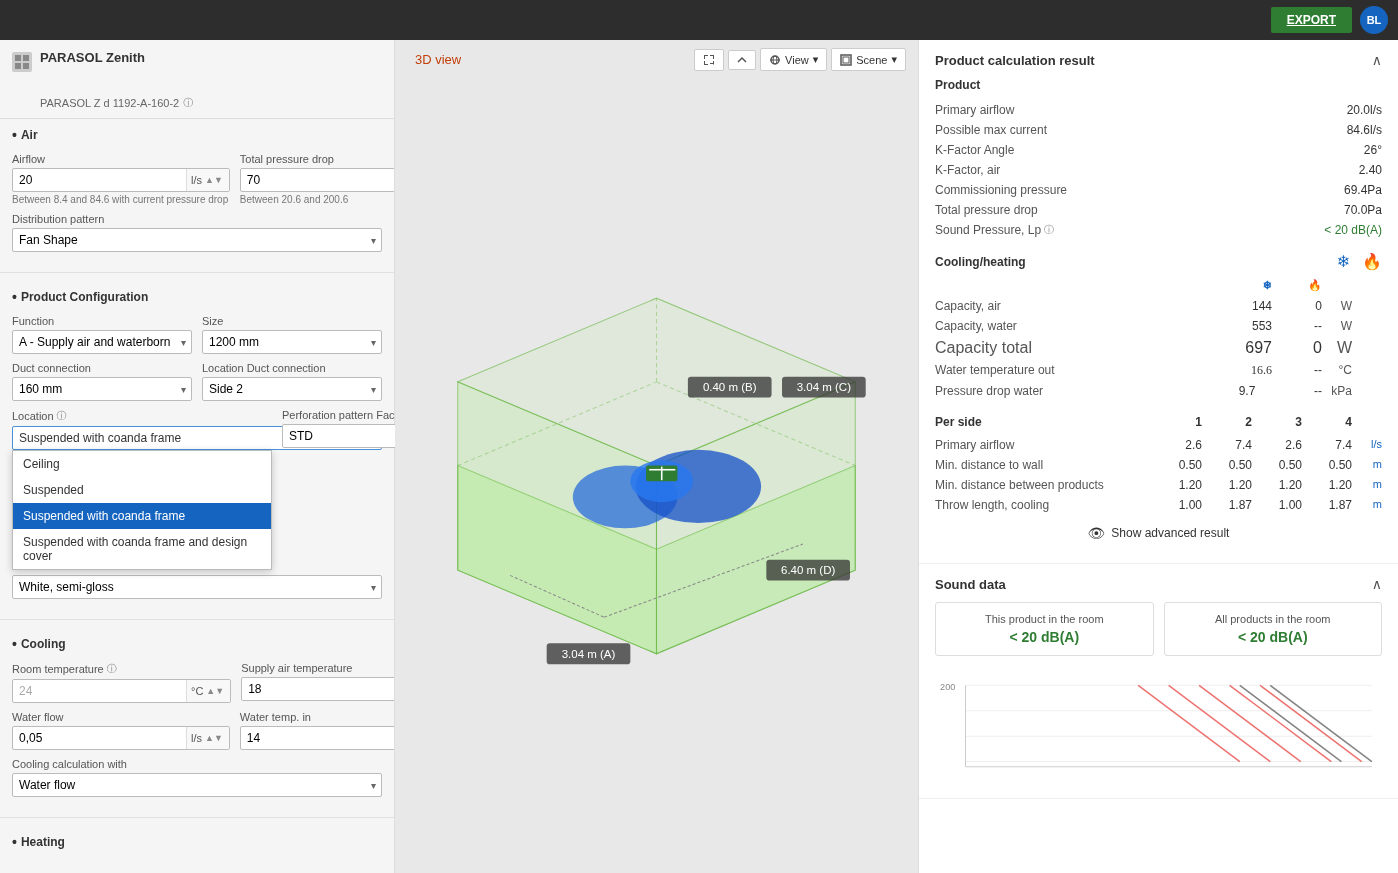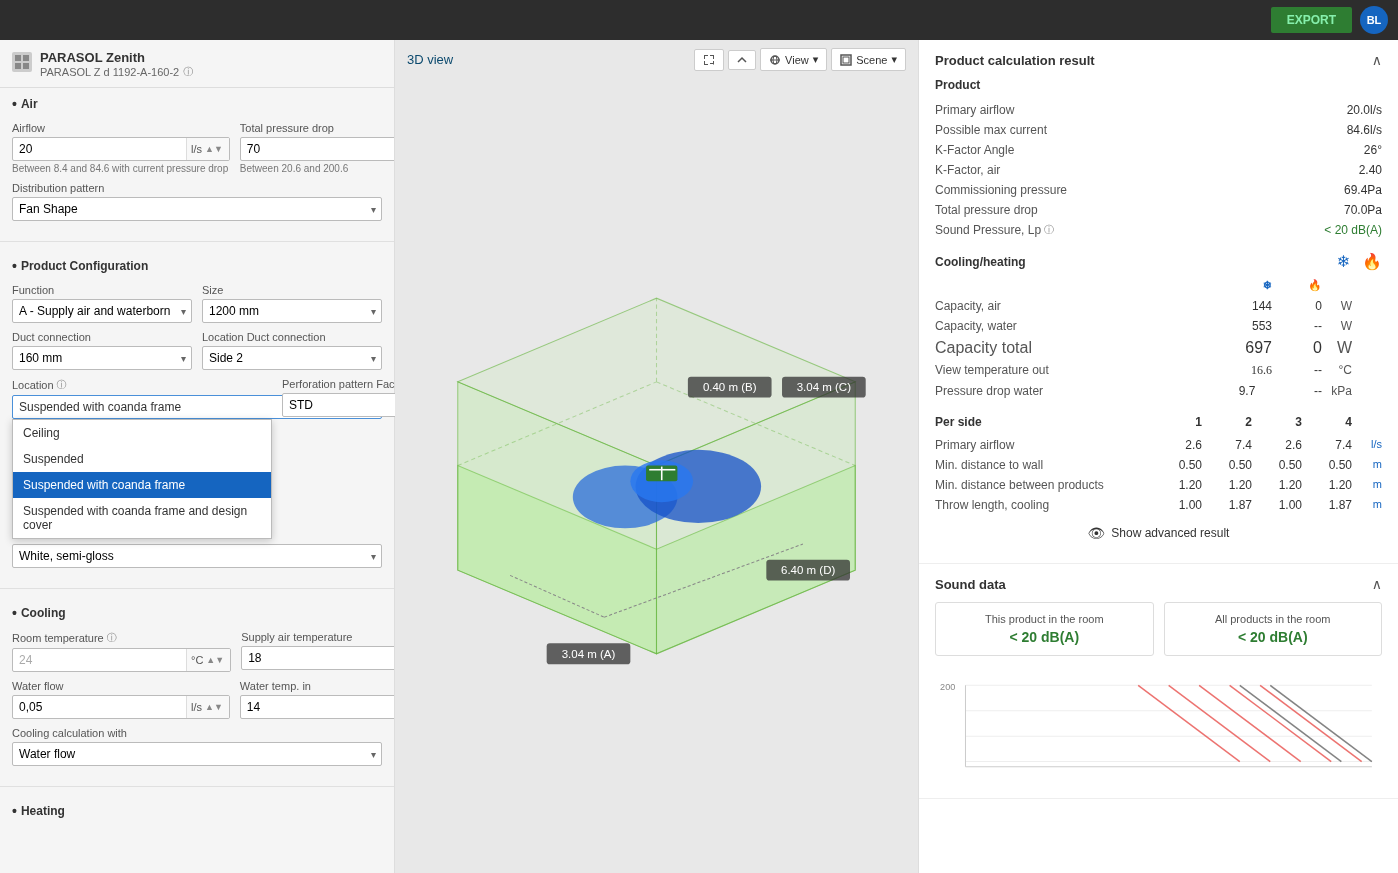--- a/index.html
+++ b/index.html
@@ -10,27 +10,28 @@
       height: 40px;
       background: #2d2d2d;
       display: flex;
       align-items: center;
       justify-content: flex-end;
       padding: 0 10px;
       gap: 8px;
     }
     .export-btn {
       background: #2e7d32;
-      color: #86efac;
+      color: #ffffff;
       border: none;
       padding: 6px 16px;
       font-size: 12px;
       font-weight: bold;
       cursor: pointer;
       border-radius: 2px;
+      text-decoration: underline;
     }
     .user-avatar {
       width: 28px; height: 28px;
       background: #1565c0;
       color: white;
       border-radius: 50%;
       display: flex; align-items: center; justify-content: center;
       font-size: 11px; font-weight: bold; cursor: pointer;
     }
 
@@ -60,21 +61,21 @@
     .product-icon {
       width: 20px; height: 20px;
       background: #ccc;
       border-radius: 2px;
       flex-shrink: 0;
       margin-top: 2px;
       display: flex; align-items: center; justify-content: center;
       font-size: 10px;
     }
     .product-title { font-size: 13px; font-weight: bold; color: #333; }
-    .product-subtitle { font-size: 11px; color: #666; display: flex; align-items: center; gap: 4px; }
+    .product-subtitle { font-size: 11px; color: #666; display: flex; align-items: center; gap: 4px; margin-top: 31px; }
     .info-icon { color: #888; font-size: 10px; cursor: pointer; }
 
     
     .section { padding: 8px 12px; }
     .section-header {
       display: flex; align-items: center; gap: 4px;
       font-size: 12px; font-weight: bold; color: #333;
       margin-bottom: 10px; cursor: pointer;
     }
     .section-header .bullet { color: #333; font-size: 14px; }
@@ -149,21 +150,21 @@
       flex-direction: column;
       background: #e8e8e8;
       position: relative;
       min-width: 0;
     }
     .view-header {
       display: flex; align-items: center; justify-content: space-between;
       padding: 8px 12px;
       background: #e8e8e8;
     }
-    .view-title { font-size: 13px; color: #0c4a6e; }
+    .view-title { font-size: 13px; color: #c2410c; margin-left: 8px; }
     .view-controls { display: flex; align-items: center; gap: 4px; }
     .view-btn {
       display: flex; align-items: center; gap: 4px;
       padding: 4px 8px; background: white; border: 1px solid #ccc;
       border-radius: 2px; cursor: pointer; font-size: 11px; color: #333;
     }
 
     .view-3d {
       flex: 1;
       display: flex; align-items: center; justify-content: center;
@@ -629,21 +630,21 @@
         </div>
 
         <div style="display:flex;font-size:16px;padding:3px 0;padding-right:30px;">
           <span style="flex:1;color:#555;">Capacity total</span>
           <span style="min-width:50px;text-align:right;">697</span>
           <span style="min-width:50px;text-align:right;">0</span>
           <span style="min-width:30px;text-align:right;color:#555;">W</span>
         </div>
 
         <div style="display:flex;font-size:12px;padding:3px 0;padding-right:30px;">
-          <span style="flex:1;color:#555;">View temperature out</span>
+          <span style="flex:1;color:#555;">Water temperature out</span>
           <span style="min-width:50px;text-align:right;font-family:Liberation Serif, serif;">16.6</span>
           <span style="min-width:50px;text-align:right;">--</span>
           <span style="min-width:30px;text-align:right;color:#555;">°C</span>
         </div>
 
         <div style="display:flex;font-size:12px;padding:3px 0;padding-right:30px;">
           <span style="flex:1;color:#555;">Pressure drop water</span>
           <span style="min-width:50px;text-align:center;">9.7</span>
           <span style="min-width:50px;text-align:right;">--</span>
           <span style="min-width:30px;text-align:right;color:#555;">kPa</span>

